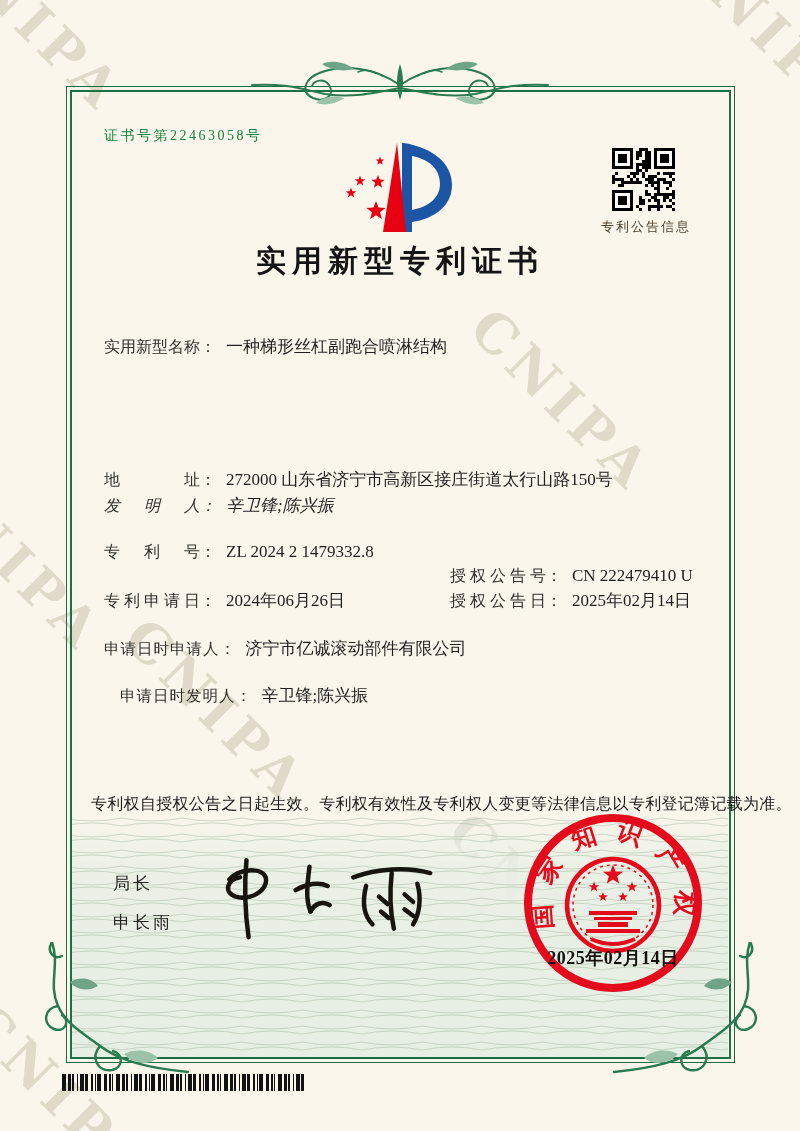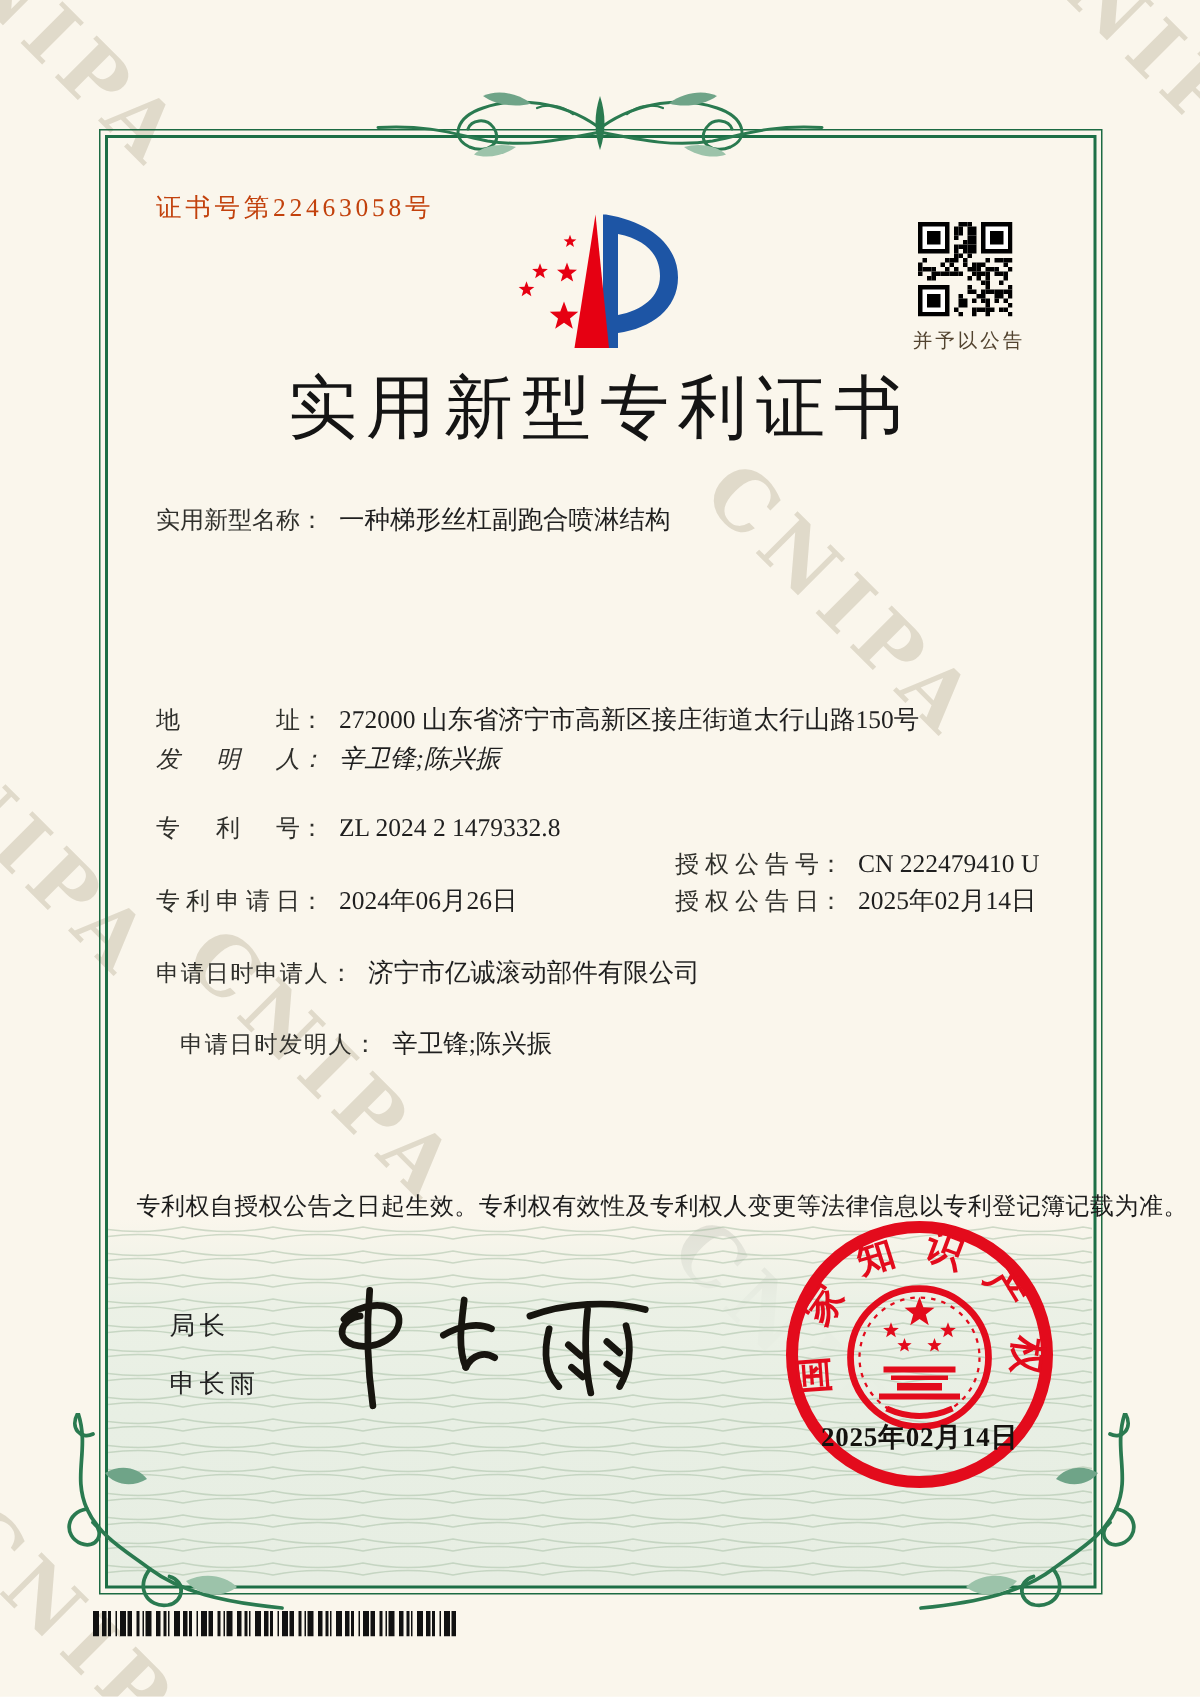--- a/index.html
+++ b/index.html
@@ -25,30 +25,30 @@
   .orn-bl { left:40px; top:942px; }
   .orn-br { left:612px; top:942px; }
 
   
   .guilloche { position:absolute; left:72px; top:812px; width:656px; height:245px; z-index:2;
     background:linear-gradient(180deg, rgba(235,241,231,0) 0px, rgba(233,240,229,0.85) 55px, #e8efe4 130px, #e7eee3 100%);
     pointer-events:none; }
 
   .content { position:absolute; inset:0; z-index:6; }
 
-  .cert-no { position:absolute; left:104px; top:127px; font-size:17px; letter-spacing:2.5px; color:#c2410c; }
+  .cert-no { position:absolute; left:104px; top:127px; font-size:14px; letter-spacing:2.5px; color:#15803d; }
 
   .qr { position:absolute; left:612px; top:148px; z-index:6; }
   .qr-caption { position:absolute; left:596px; top:218px; width:100px; text-align:center;
     font-size:13px; letter-spacing:2px; color:#52432f; }
 
   .logo { position:absolute; left:336px; top:140px; z-index:6; }
 
   .title { position:absolute; left:0; top:241px; width:800px; text-align:center;
-    font-size:46px; font-weight:normal; letter-spacing:6px; color:#141414; }
+    font-size:30px; font-weight:bold; letter-spacing:6px; color:#141414; }
 
   .line { position:absolute; white-space:nowrap; font-size:17px; color:#1f1f1f; }
   .lbl { display:inline-block; width:96px; text-align:justify; text-align-last:justify;
          font-size:16px; color:#30302c; vertical-align:baseline; }
   .lbl-auto { display:inline-block; width:auto; font-size:15.5px; color:#30302c; letter-spacing:1px; }
   .colon { font-size:16px; color:#30302c; }
   .val { margin-left:10px; }
 
   .r1{left:104px; top:335px;} .r2{left:104px; top:397px;} .r3{left:104px; top:468px;} .r4{left:104px; top:494px;font-style:italic;}
   .g1{left:104px; top:542px;} .g2{left:450px; top:542px;margin-top:24px;} .g3{left:104px; top:589px;} .g4{left:450px; top:589px;}
@@ -291,21 +291,21 @@
         <rect x="0" y="0" width="21" height="21" fill="#000"></rect>
         <rect x="3" y="3" width="15" height="15" fill="#fff"></rect>
         <rect x="6" y="6" width="9" height="9" fill="#000"></rect>
         <rect x="42" y="0" width="21" height="21" fill="#000"></rect>
         <rect x="45" y="3" width="15" height="15" fill="#fff"></rect>
         <rect x="48" y="6" width="9" height="9" fill="#000"></rect>
         <rect x="0" y="42" width="21" height="21" fill="#000"></rect>
         <rect x="3" y="45" width="15" height="15" fill="#fff"></rect>
         <rect x="6" y="48" width="9" height="9" fill="#000"></rect>
       </svg>
-    <div class="qr-caption">并予以公告</div>
+    <div class="qr-caption">专利公告信息</div>
 
     <svg class="logo" width="126" height="102" viewBox="0 0 126 102">
       <path d="M68,3 C98,8 116,24 116,45 C116,66 98,79 76,82 L76,92 L66,92 L66,3 Z
                M76,16 C96,20 104,31 104,44 C104,58 92,67 76,70 Z" fill="#1d55a5" fill-rule="evenodd"></path>
       <path d="M61,3 L70,92 L47,92 Z" fill="#e60012"></path>
       <polygon class="star-slot" fill="#e60012" points="44.00,16.50 45.11,19.47 48.28,19.61 45.80,21.58 46.65,24.64 44.00,22.89 41.35,24.64 42.20,21.58 39.72,19.61 42.89,19.47"></polygon>
       <polygon class="star-slot" fill="#e60012" points="24.00,35.50 25.36,39.13 29.23,39.30 26.20,41.71 27.23,45.45 24.00,43.31 20.77,45.45 21.80,41.71 18.77,39.30 22.64,39.13"></polygon>
       <polygon class="star-slot" fill="#e60012" points="42.00,35.00 43.73,39.62 48.66,39.84 44.80,42.91 46.11,47.66 42.00,44.94 37.89,47.66 39.20,42.91 35.34,39.84 40.27,39.62"></polygon>
       <polygon class="star-slot" fill="#e60012" points="15.00,47.50 16.36,51.13 20.23,51.30 17.20,53.71 18.23,57.45 15.00,55.31 11.77,57.45 12.80,53.71 9.77,51.30 13.64,51.13"></polygon>
       <polygon class="star-slot" fill="#e60012" points="40.00,61.00 42.47,67.60 49.51,67.91 43.99,72.30 45.88,79.09 40.00,75.20 34.12,79.09 36.01,72.30 30.49,67.91 37.53,67.60"></polygon>

